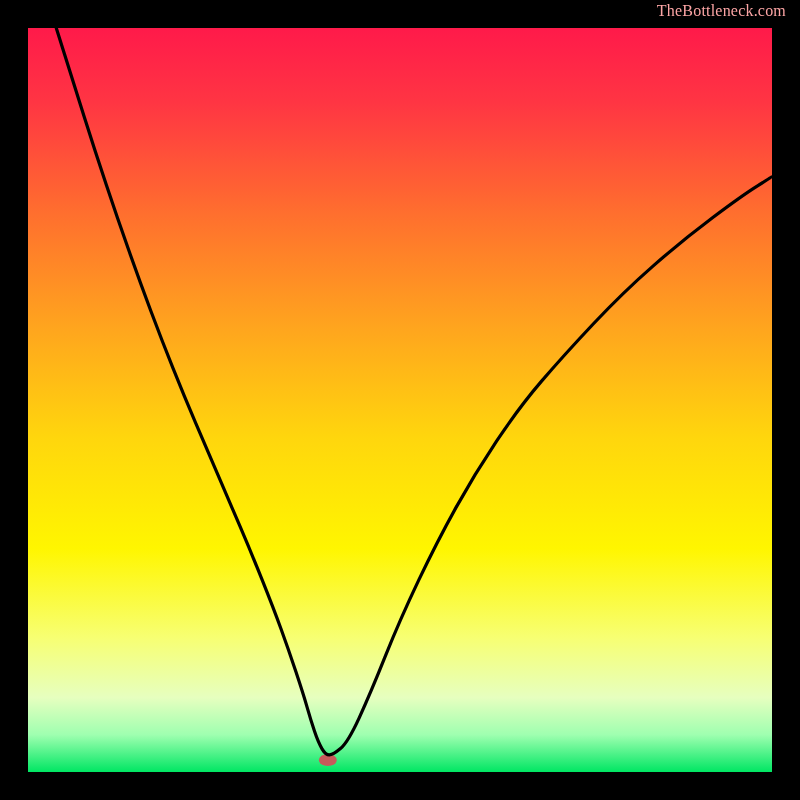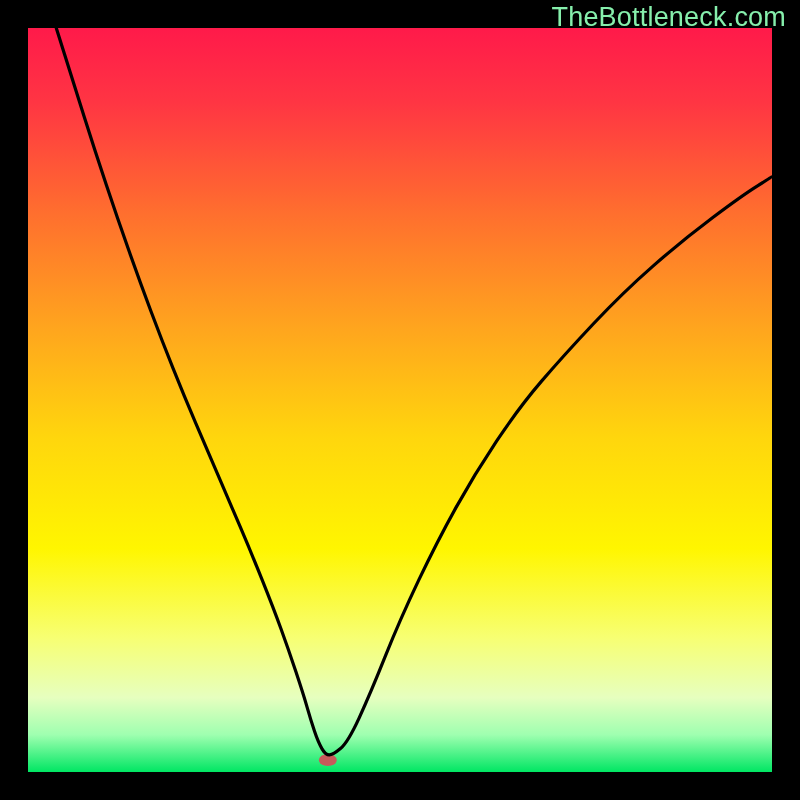--- a/index.html
+++ b/index.html
@@ -13,23 +13,23 @@
   .container {
     position: relative;
     width: 800px;
     height: 800px;
     background: #000000;
   }
   .watermark {
     position: absolute;
     top: 2px;
     right: 14px;
-    font-family: Liberation Sans, sans-serif;
-    font-size: 27px;
-    color: #86efac;
+    font-family: Liberation Serif, serif;
+    font-size: 16px;
+    color: #fca5a5;
     font-weight: 500;
     letter-spacing: 0.2px;
     z-index: 10;
   }
   svg {
     position: absolute;
     top: 0;
     left: 0;
   }
 </style>

